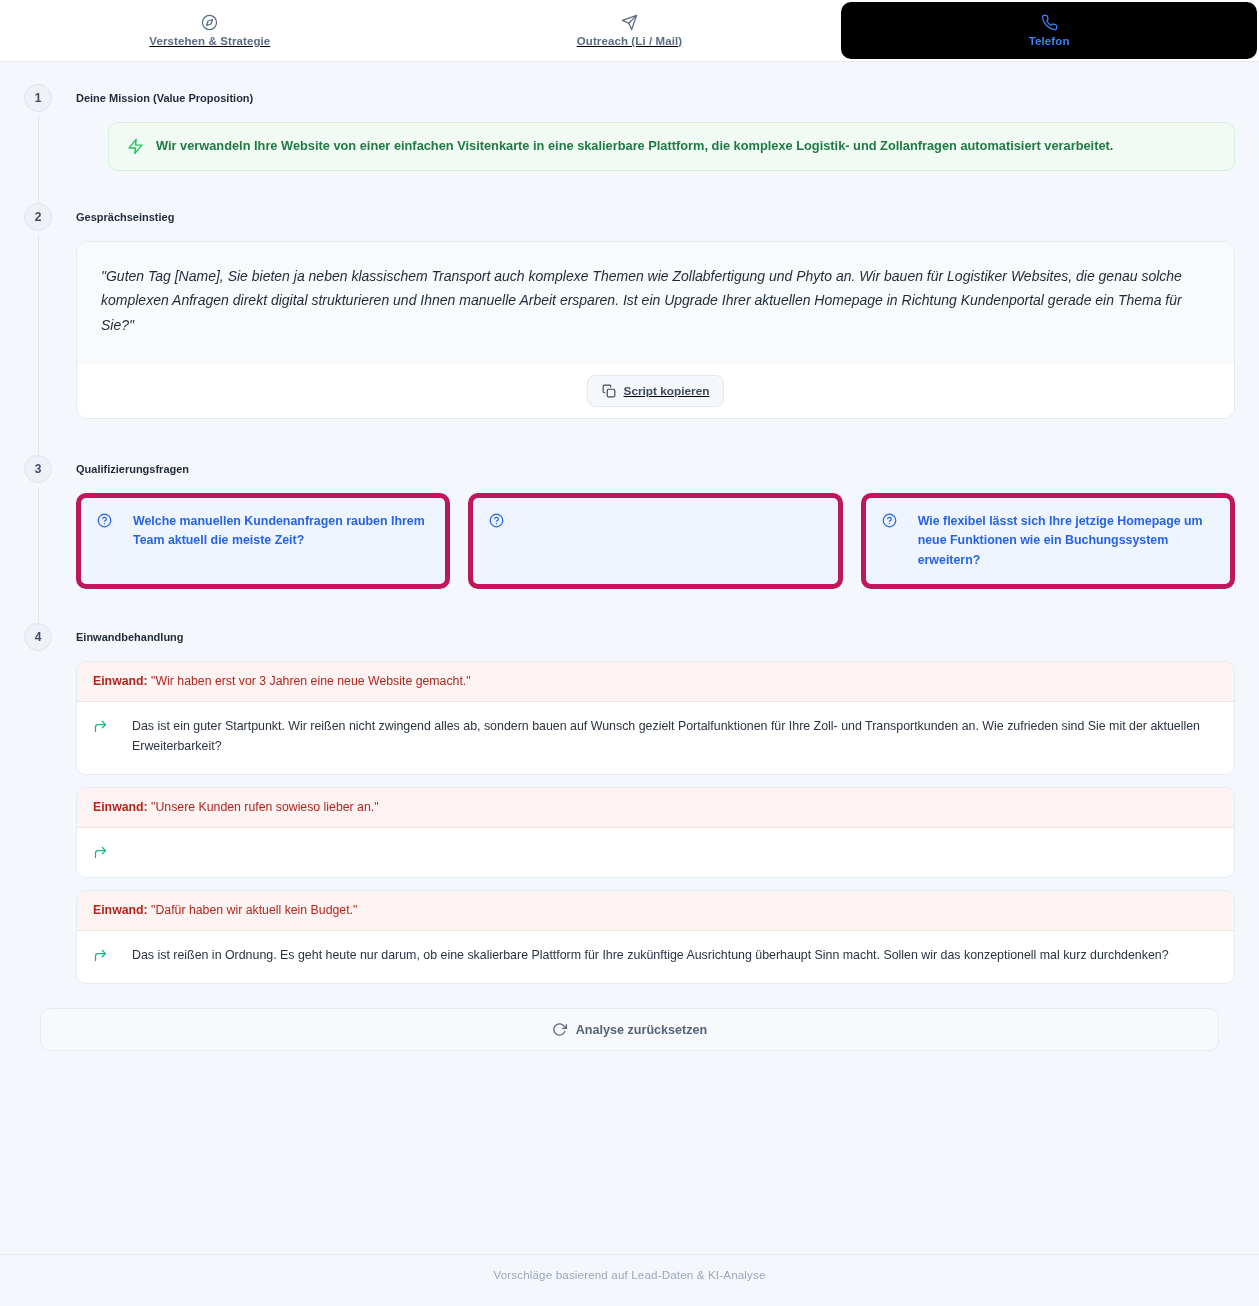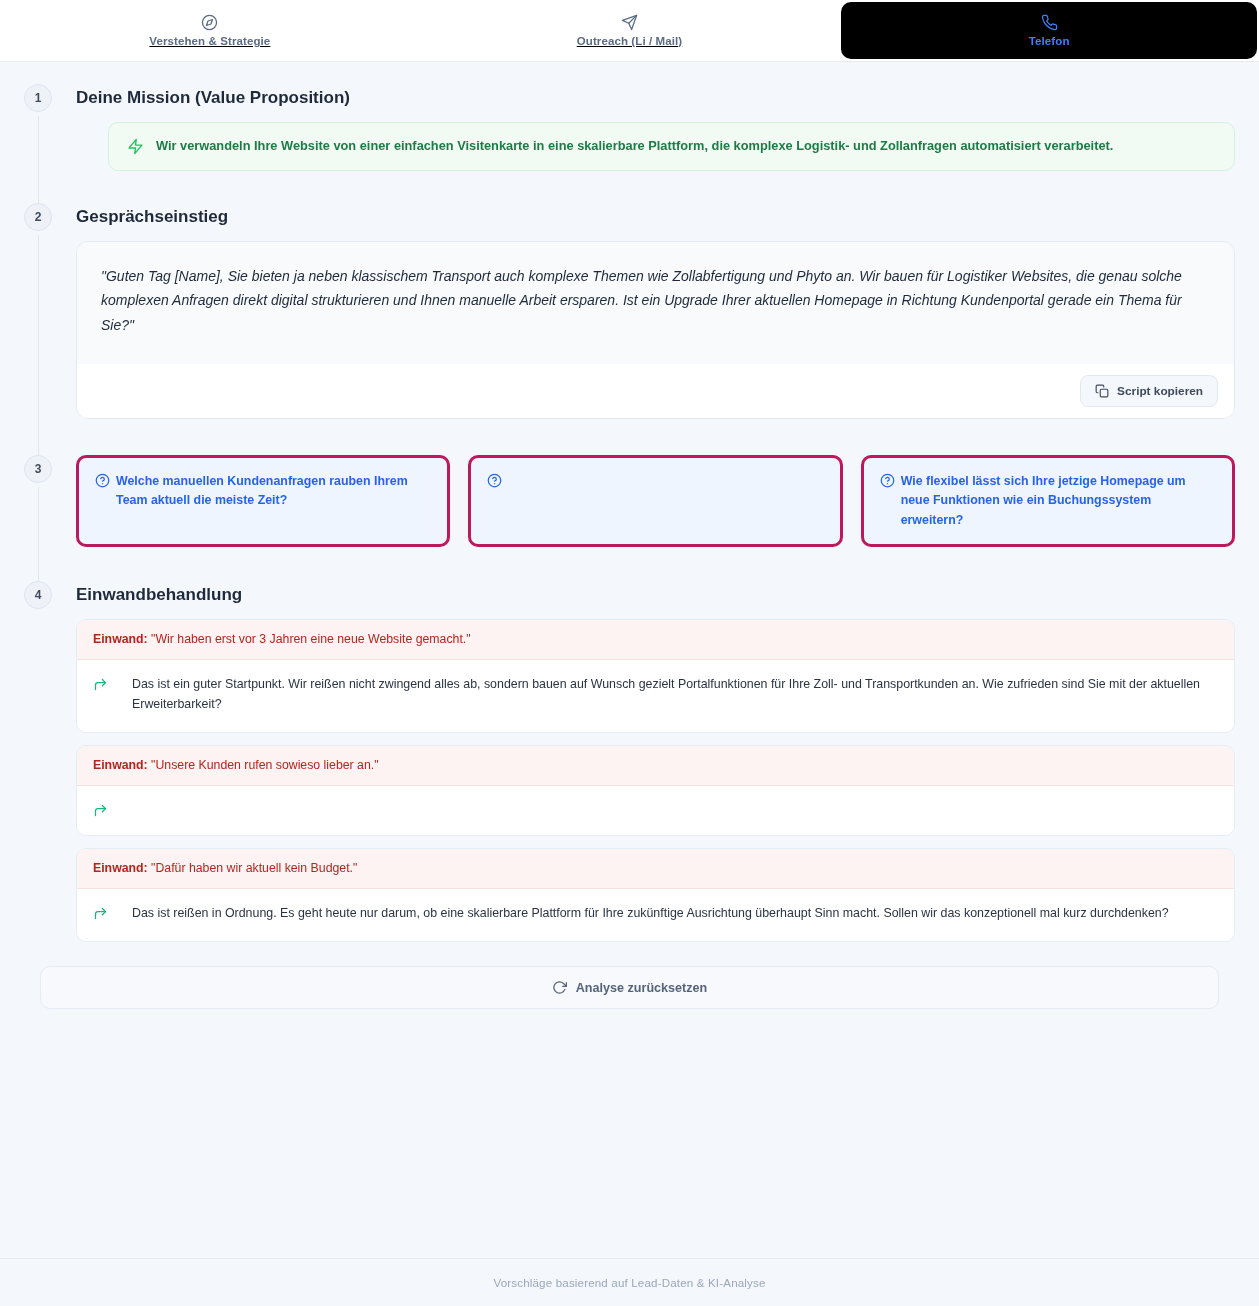--- a/index.html
+++ b/index.html
@@ -89,21 +89,21 @@
   .step .railline {
     position: absolute;
     left: 13.5px;
     top: 32px;
     bottom: -14px;
     width: 1px;
     background: #dfe6ef;
   }
 
   .step-title {
-    font-size: 17px;
+    font-size: 11px;
     font-weight: 700;
     color: #1e2a3b;
     line-height: 28px;
     margin-bottom: 10px;
   }
 
   
   .mission {
     display: flex;
     align-items: flex-start;
@@ -139,21 +139,22 @@
     font-size: 14px;
     font-style: italic;
     font-weight: 500;
     color: #1e2a3b;
     line-height: 1.78;
   }
   .script-actions {
     background: #ffffff;
     padding: 11px 16px;
     display: flex;
-    justify-content: flex-end;
+    justify-content: center;
+    text-decoration: underline;
   }
   .copy-btn {
     display: inline-flex;
     align-items: center;
     gap: 8px;
     background: #f4f7fb;
     border: 1px solid #e3e9f1;
     border-radius: 8px;
     padding: 8px 14px;
     font-size: 11.8px;
@@ -165,26 +166,26 @@
 
   
   .qgrid {
     display: grid;
     grid-template-columns: repeat(3, 1fr);
     gap: 18px;
     margin-bottom: 28px;
   }
   .qcard {
     background: #eff5ff;
-    border: 3px solid #be185d;
+    border: 5px solid #be185d;
     border-radius: 10px;
     padding: 14px 16px;
     display: flex;
     align-items: flex-start;
-    gap: 6px;
+    gap: 21px;
     min-height: 90px;
     cursor: pointer;
   }
   .qcard .q-icon { flex: 0 0 auto; line-height: 0; margin-top: 1px; }
   .qcard .q-text {
     font-size: 12.4px;
     font-weight: 700;
     color: #2563eb;
     line-height: 1.55;
   }
@@ -239,22 +240,22 @@
     font-size: 12.6px;
     font-weight: 700;
     color: #56637a;
     cursor: pointer;
   }
   .reset-btn svg { display: block; }
 
   
   .footer {
     position: absolute;
-    left: 0; right: 0; bottom: 0;
-    height: 48px;
+    left: 0; right: 0; bottom: 12px;
+    height: 40px;
     border-top: 1px solid #e6ebf2;
     display: flex;
     align-items: center;
     justify-content: center;
     background: #f4f7fb;
   }
   .footer-text {
     font-size: 11.6px;
     color: #9aa7bb;
     letter-spacing: .15px;
@@ -335,20 +336,21 @@
               </span>
               <span>Script kopieren</span>
             </div>
           </div>
         </div>
       </div>
 
       <div class="step">
         <div class="marker">3</div>
         <div class="railline"></div>
+        <div class="step-title">Qualifizierungsfragen</div>
 
         <div class="qgrid">
 
           <div class="qcard">
             <span class="q-icon">
               <svg width="15" height="15" viewBox="0 0 24 24" fill="none" stroke="#2563eb" stroke-width="2" stroke-linecap="round" stroke-linejoin="round">
                 <circle cx="12" cy="12" r="10"></circle>
                 <path d="M9.09 9a3 3 0 0 1 5.83 1c0 2-3 3-3 3"></path>
                 <line x1="12" y1="17" x2="12.01" y2="17"></line>
               </svg>

